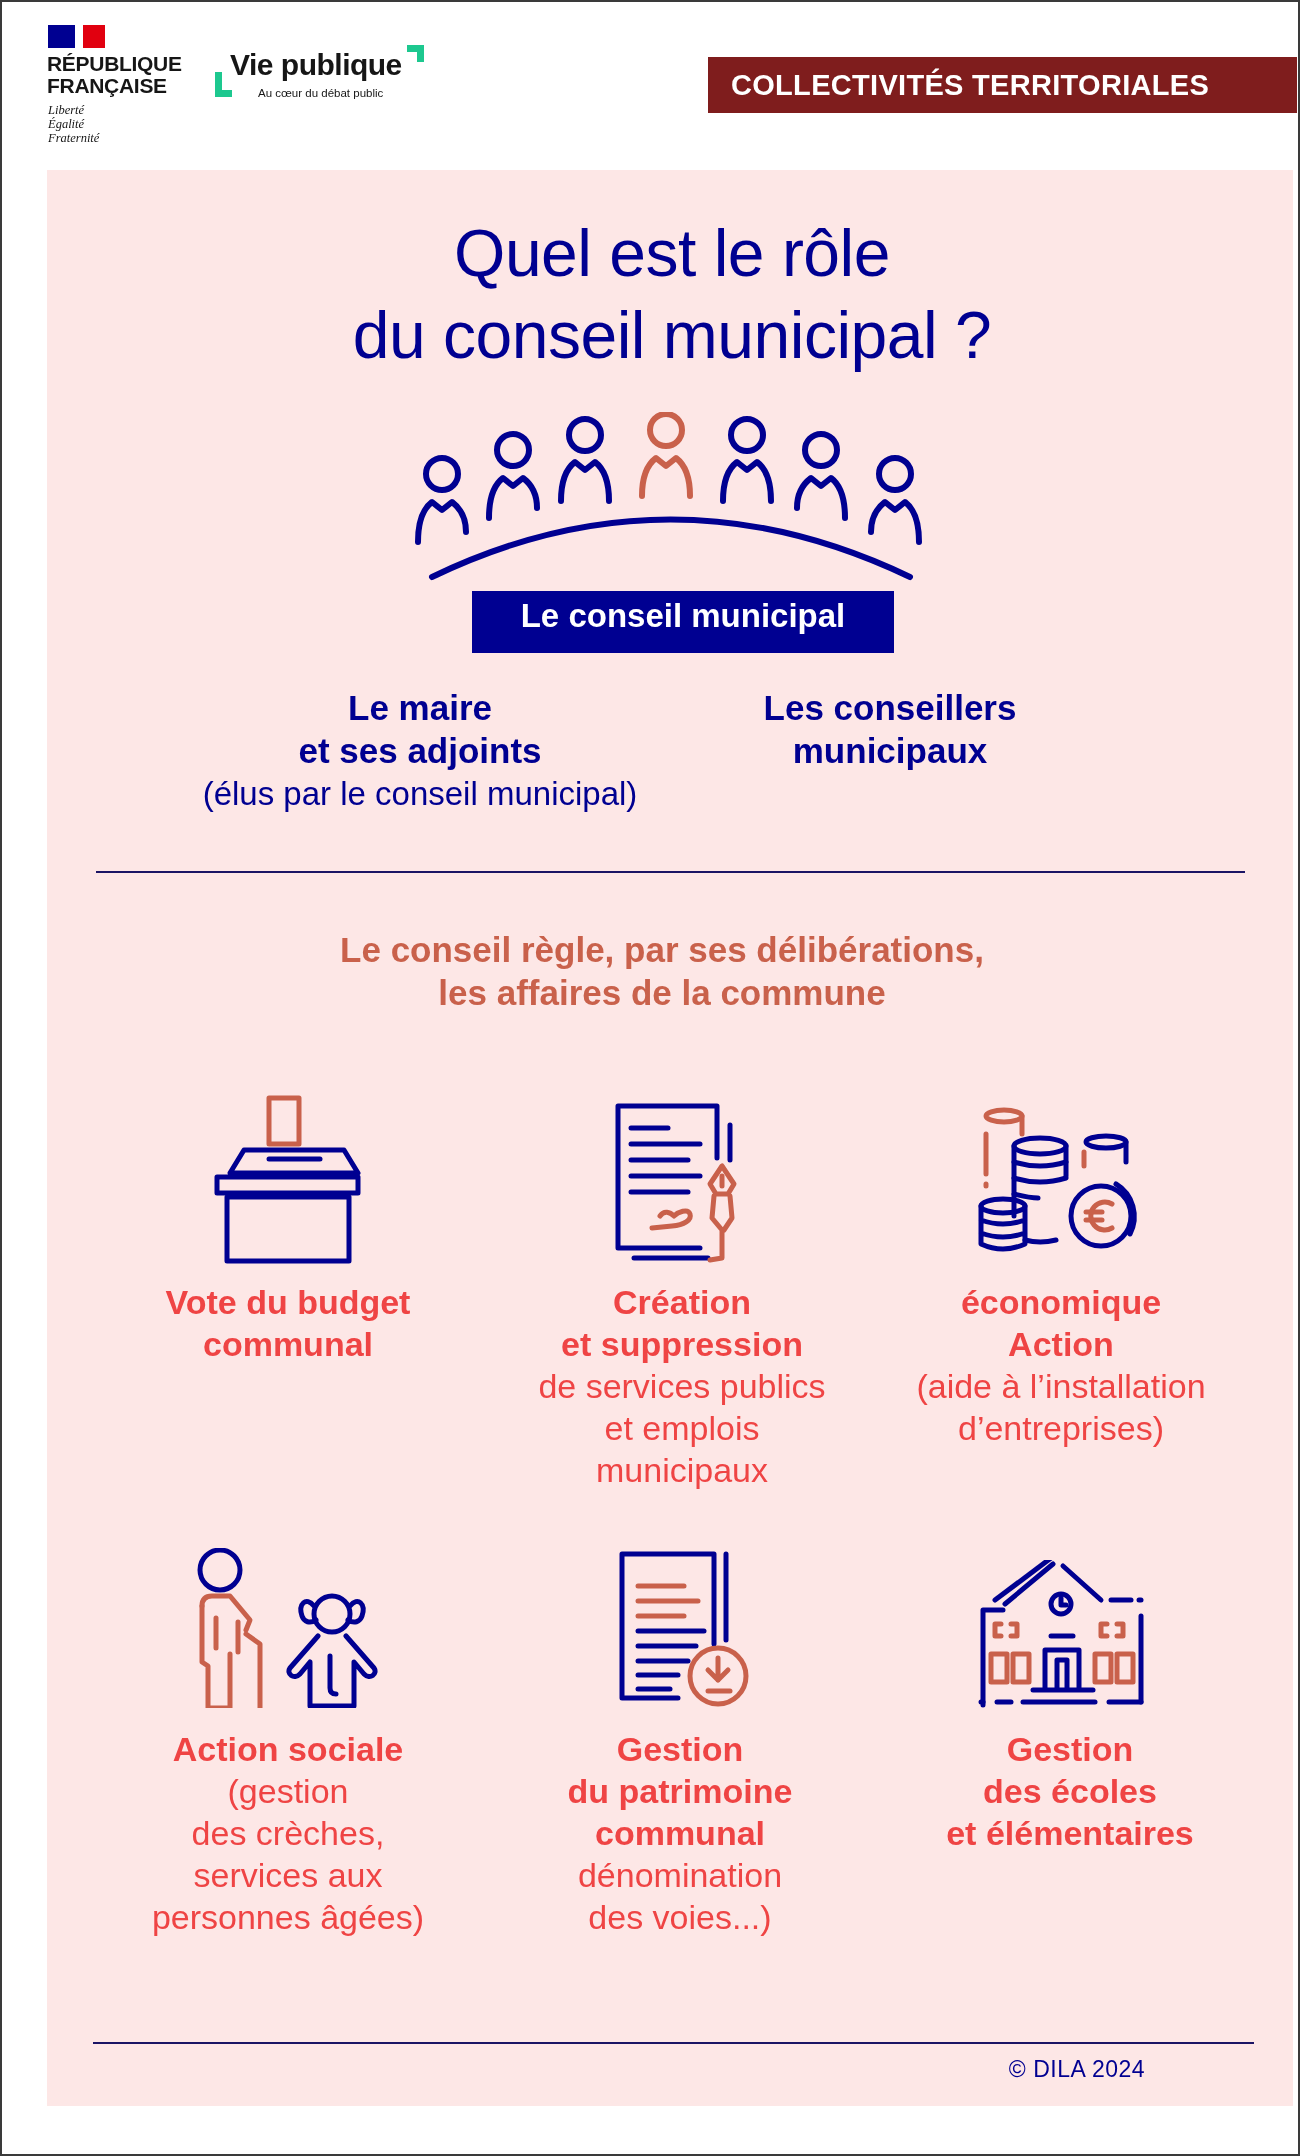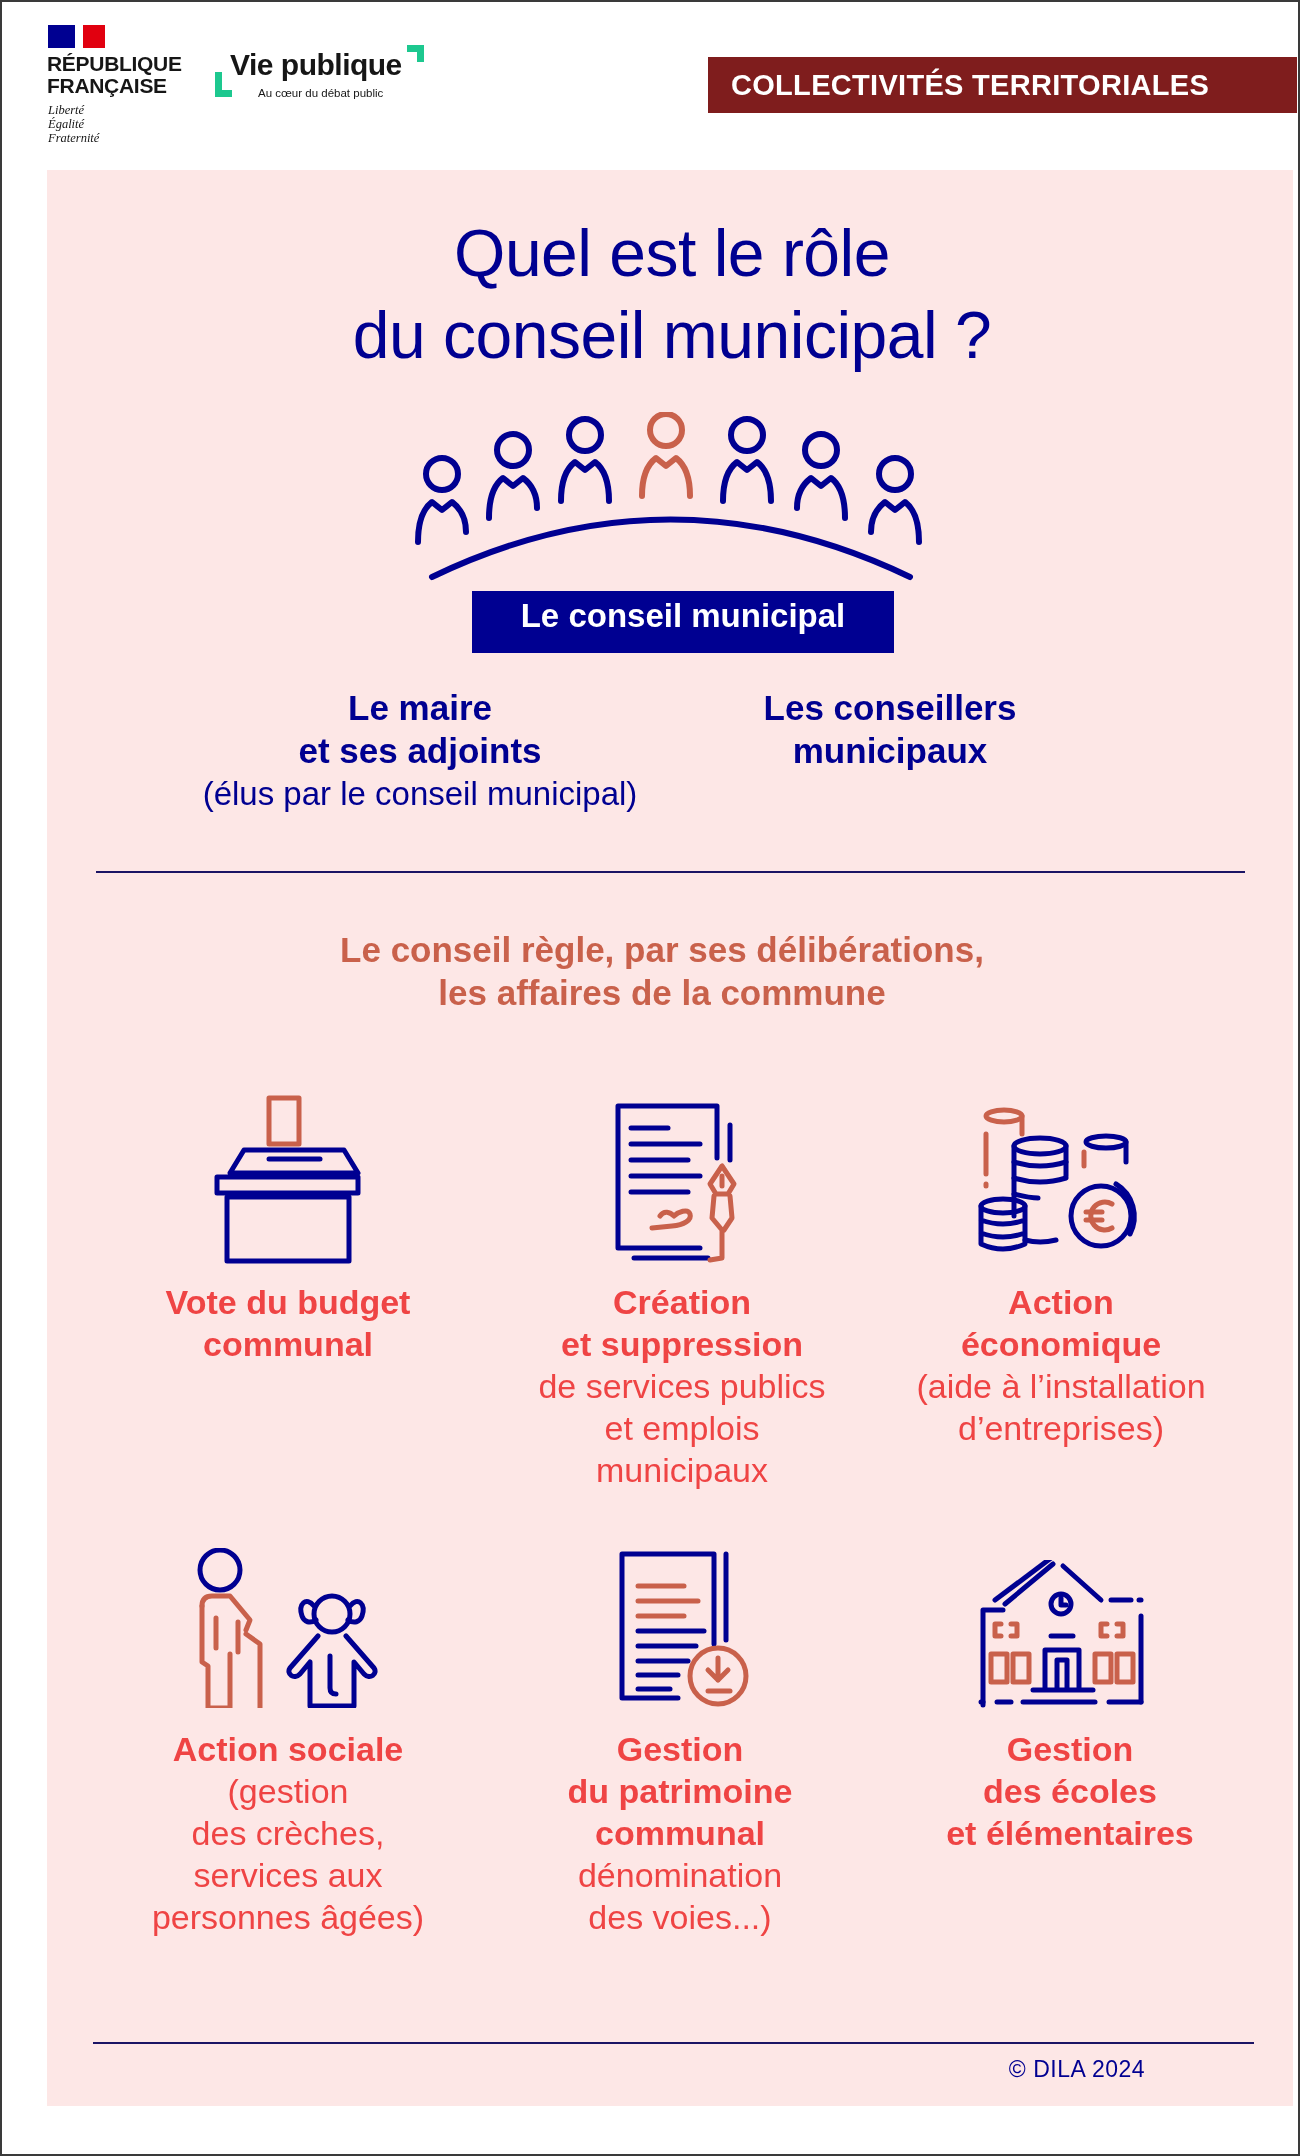--- a/index.html
+++ b/index.html
@@ -206,22 +206,22 @@
 
 <div class="item-text" style="left:482px; top:1281px; width:400px;">
   <span class="b">Création</span>
   <span class="b">et suppression</span>
   <span class="r">de services publics</span>
   <span class="r">et emplois</span>
   <span class="r">municipaux</span>
 </div>
 
 <div class="item-text" style="left:866px; top:1281px; width:390px;">
+  <span class="b">économique</span>
   <span class="b">Action</span>
-  <span class="b">économique</span>
   <span class="r">(aide à l’installation</span>
   <span class="r">d’entreprises)</span>
 </div>
 
 <svg class="icon" style="left:186px; top:1548px; width:202px; height:160px;" viewBox="0 0 202 160" fill="none" stroke-linecap="round" stroke-linejoin="round">
   <circle cx="34" cy="22" r="20" stroke="#000091" stroke-width="5"></circle>
   <g stroke="#c9614b" stroke-width="5">
     <path d="M16 58 L 16 114 L 22 118 L 22 160 L 44 160 L 44 106"></path>
     <path d="M16 58 Q 16 48 26 48 L 44 48 L 64 72 L 60 82"></path>
     <path d="M30 70 L 30 100"></path>

